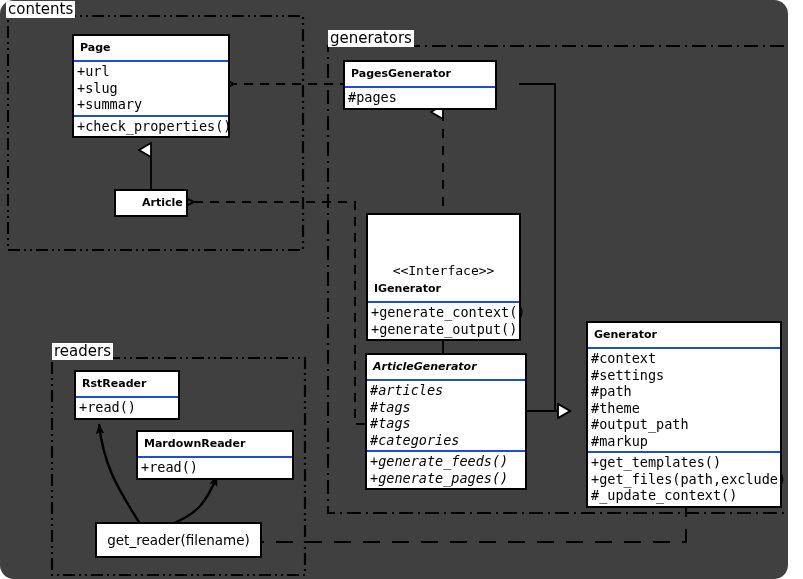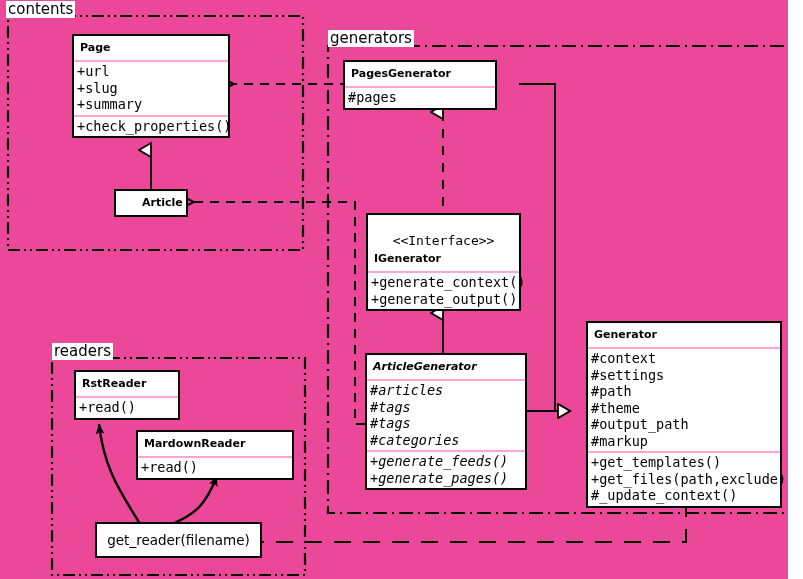--- a/index.html
+++ b/index.html
@@ -4,23 +4,24 @@
 <style>
   html, body {
     margin: 0;
     padding: 0;
     background: #ffffff;
   }
   #canvas {
     position: relative;
     width: 788px;
     height: 579px;
-    background: #ec4899;
+    background: #404040;
     font-family: "DejaVu Sans", sans-serif;
     overflow: hidden;
+    border-radius: 14px;
   }
   #svg-layer {
     position: absolute;
     left: 0;
     top: 0;
     width: 803px;
     height: 579px;
   }
   
   .uml-class {
@@ -37,25 +38,26 @@
     font-family: "DejaVu Sans", sans-serif;
     padding: 2px 6px 3px 6px;
     line-height: 19px;
     color: #000;
   }
   .uml-stereotype {
     text-align: center;
     font-size: 13px;
     font-family: "DejaVu Sans Mono", monospace;
     line-height: 16px;
-    padding-top: 18px;
-    color: #000;
+    padding-top: 1px;
+    color: #000;
+    margin-top: 47px;
   }
   .uml-sep {
-    border-top: 2px solid #f9a8d4;
+    border-top: 2px solid #1d4ed8;
   }
   .uml-compartment {
     padding: 1px 3px 2px 3px;
   }
   .uml-item {
     font-size: 13.5px;
     font-family: "DejaVu Sans Mono", monospace;
     line-height: 16.5px;
     white-space: pre;
     color: #000;

